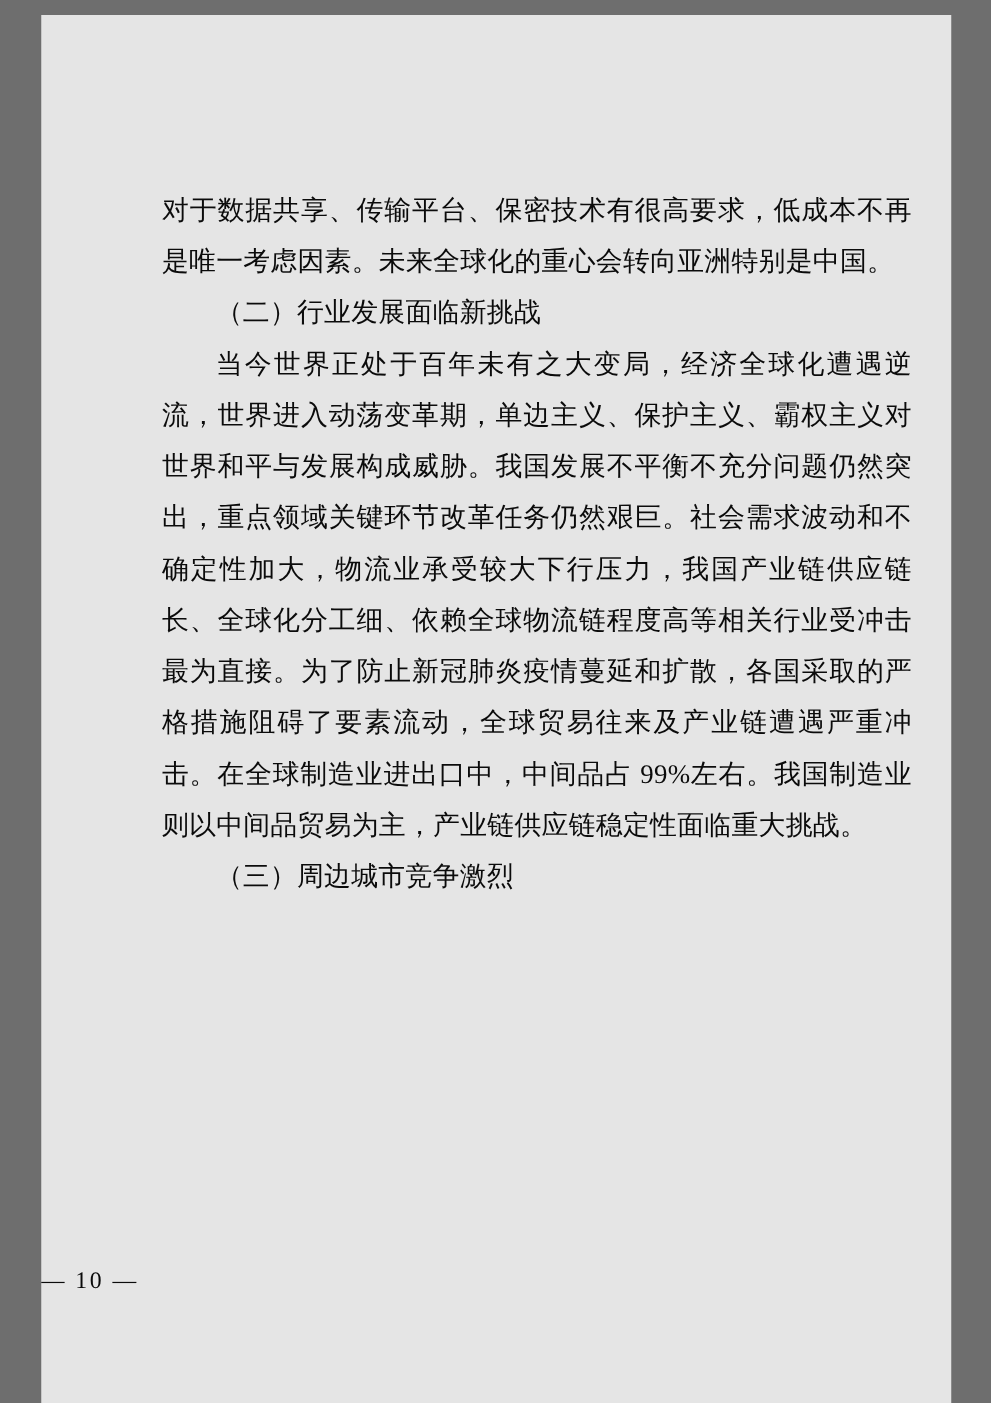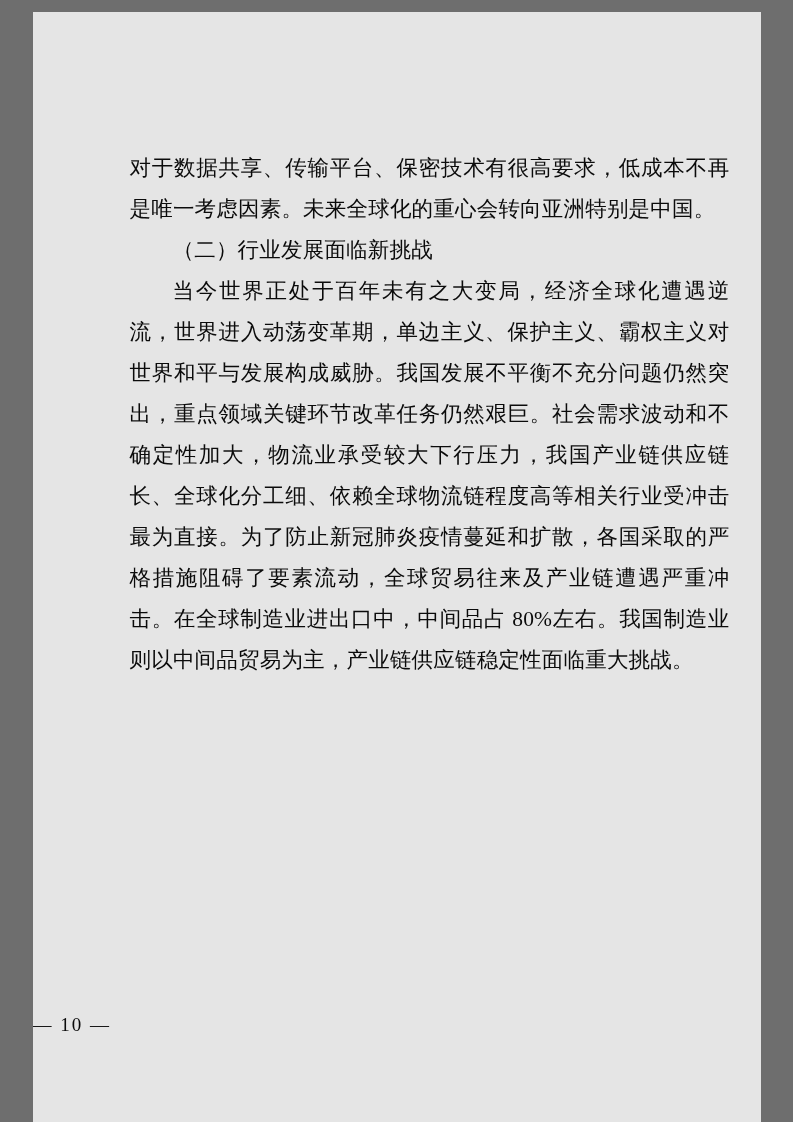--- a/index.html
+++ b/index.html
@@ -53,16 +53,17 @@
     font-family: Liberation Serif, serif;
   }
 </style>
 </head>
 <body>
 
 <div class="page">
   <div class="content">
     <p class="body-para">对于数据共享、传输平台、保密技术有很高要求，低成本不再是唯一考虑因素。未来全球化的重心会转向亚洲特别是中国。</p>
     <p class="heading">（二）行业发展面临新挑战</p>
-    <p class="indent">当今世界正处于百年未有之大变局，经济全球化遭遇逆流，世界进入动荡变革期，单边主义、保护主义、霸权主义对世界和平与发展构成威胁。我国发展不平衡不充分问题仍然突出，重点领域关键环节改革任务仍然艰巨。社会需求波动和不确定性加大，物流业承受较大下行压力，我国产业链供应链长、全球化分工细、依赖全球物流链程度高等相关行业受冲击最为直接。为了防止新冠肺炎疫情蔓延和扩散，各国采取的严格措施阻碍了要素流动，全球贸易往来及产业链遭遇严重冲击。在全球制造业进出口中，中间品占 80%左右。我国制造业则以中间品贸易为主，产业链供应链稳定性面临重大挑战。</p>
+    <p class="indent">当今世界正处于百年未有之大变局，经济全球化遭遇逆流，世界进入动荡变革期，单边主义、保护主义、霸权主义对世界和平与发展构成威胁。我国发展不平衡不充分问题仍然突出，重点领域关键环节改革任务仍然艰巨。社会需求波动和不确定性加大，物流业承受较大下行压力，我国产业链供应链长、全球化分工细、依赖全球物流链程度高等相关行业受冲击最为直接。为了防止新冠肺炎疫情蔓延和扩散，各国采取的严格措施阻碍了要素流动，全球贸易往来及产业链遭遇严重冲击。在全球制造业进出口中，中间品占 99%左右。我国制造业则以中间品贸易为主，产业链供应链稳定性面临重大挑战。</p>
+    <p class="heading">（三）周边城市竞争激烈</p>
   </div>
   <div class="footer">— 10 —</div>
 </div>
 
 </body></html>

